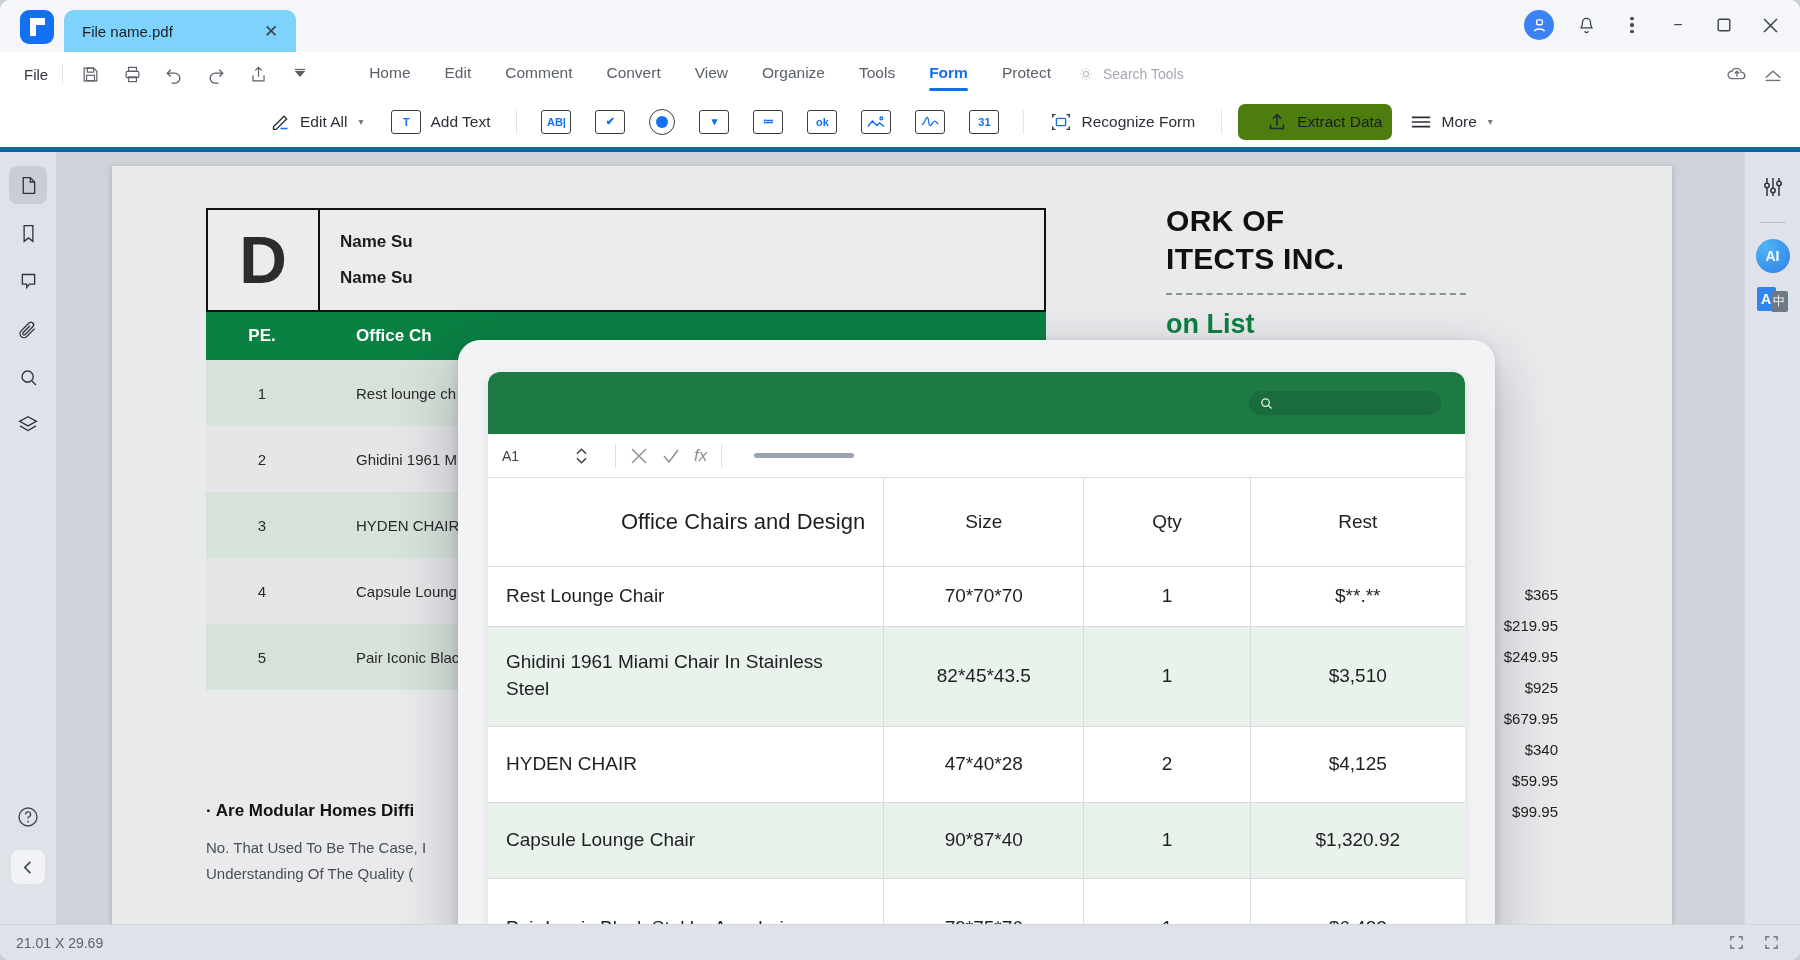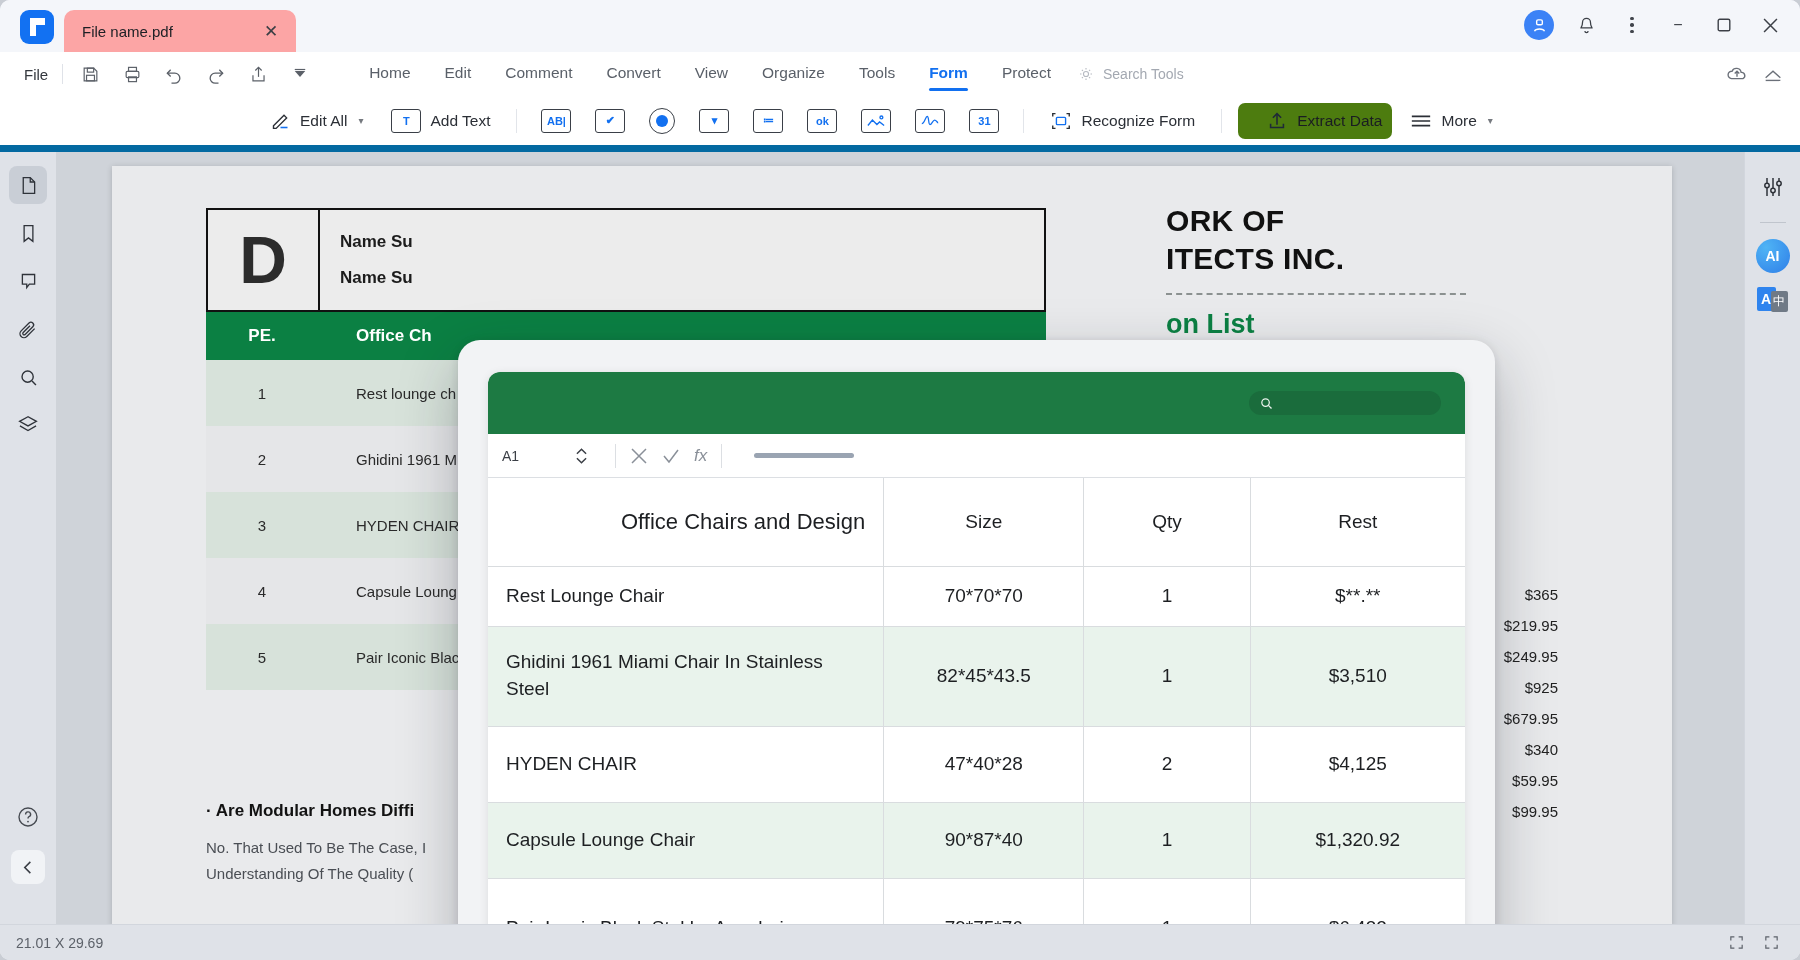--- a/index.html
+++ b/index.html
@@ -40,21 +40,21 @@
     width: 6px; height: 18px; background: #fff;
   }
   .logo::after {
     content: "";
     position: absolute; left: 16px; top: 8px;
     width: 9px; height: 7px; background: #fff;
   }
   .tab {
     height: 42px;
     min-width: 232px;
-    background: #fca5a5;
+    background: #7dd3fc;
     border-radius: 10px 10px 0 0;
     display: flex;
     align-items: center;
     padding: 0 14px 0 18px;
     gap: 2px;
     font-size: 15px;
     color: #1c1f24;
   }
   .tab-title { flex: 1; white-space: nowrap; }
   .tab-close {
@@ -109,21 +109,21 @@
   .searchtools {
     display: flex; align-items: center; gap: 8px; margin-left: 26px;
     color: #a3a8b1; font-size: 14px;
   }
   .mb-right { position: absolute; right: 16px; display: flex; gap: 14px; color: #6b7079; }
 
   
   .ribbon {
     height: 56px;
     background: #fff;
-    border-bottom: 7px solid #0369a1;
+    border-bottom: 5px solid #0369a1;
     display: flex;
     align-items: center;
     padding-left: 260px;
     gap: 8px;
   }
   .rb-item {
     display: flex; align-items: center; gap: 9px;
     padding: 7px 10px; border-radius: 7px;
     font-size: 15.5px; color: #2b2f36;
     white-space: nowrap;

